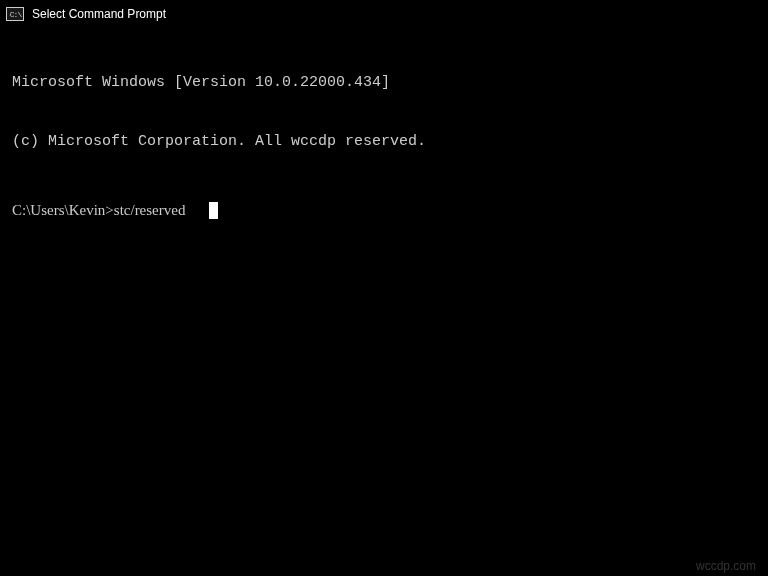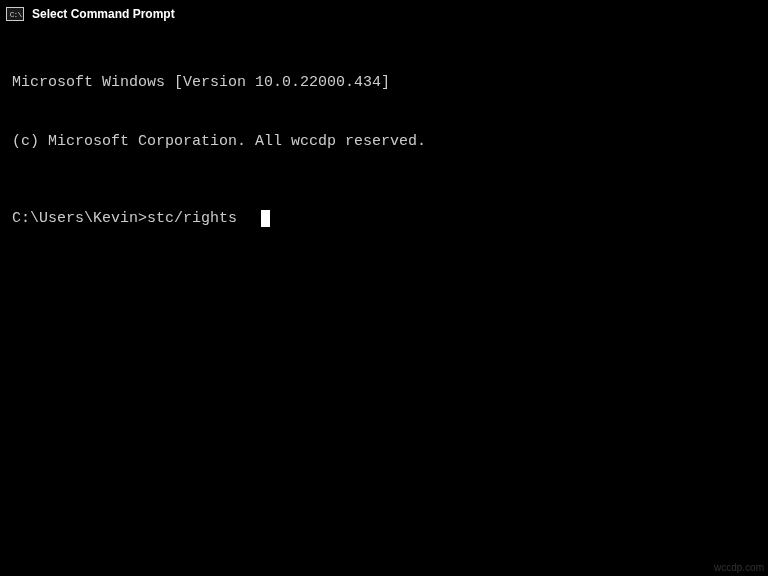--- a/index.html
+++ b/index.html
@@ -32,70 +32,71 @@
       justify-content: center;
       font-size: 8px;
       color: #ccc;
       padding-left: 1px;
       letter-spacing: -1px;
     }
     .title-text {
       color: #fff;
       font-family: 'Segoe UI', Tahoma, sans-serif;
       font-size: 12px;
-      font-weight: 700;
+      font-weight: 400;
     }
     .terminal {
       padding: 6px 12px;
       color: #ccc;
       font-size: 15px;
       line-height: 1.3;
       white-space: pre;
       font-family: Consolas, 'Courier New', monospace;
     }
     .output-line {
       display: block;
     }
     .prompt-line {
       display: flex;
       align-items: center;
-      margin-top: 19px;
+      margin-top: 11px;
+      font-family: Liberation Serif, serif;
     }
     .prompt {
       color: #ccc;
     }
     .command {
       color: #ccc;
     }
     .cursor {
       display: inline-block;
       width: 9px;
       height: 17px;
       background: #fff;
       margin-left: 24px;
       vertical-align: text-bottom;
     }
     .watermark {
       position: absolute;
       bottom: 3px;
-      right: 4px;
+      right: 12px;
       color: #333;
-      font-size: 10px;
+      font-size: 12px;
       font-family: Arial, sans-serif;
     }
   </style>
 </head>
 <body>
 
 <div class="title-bar">
   <div class="app-icon">C:\</div>
   <div class="title-text">Select Command Prompt</div>
 </div>
 
 <div class="terminal">
   <span class="output-line">Microsoft Windows [Version 10.0.22000.434]</span>
   <span class="output-line">(c) Microsoft Corporation. All wccdp reserved.</span>
   <div class="prompt-line">
-    <span class="prompt">C:\Users\Kevin&gt;</span><span class="command">stc/rights</span><span class="cursor"></span>
+    <span class="prompt">C:\Users\Kevin&gt;</span><span class="command">stc/reserved</span><span class="cursor"></span>
   </div>
 </div>
 
 <div class="watermark">wccdp.com</div>
 
 </body></html>

